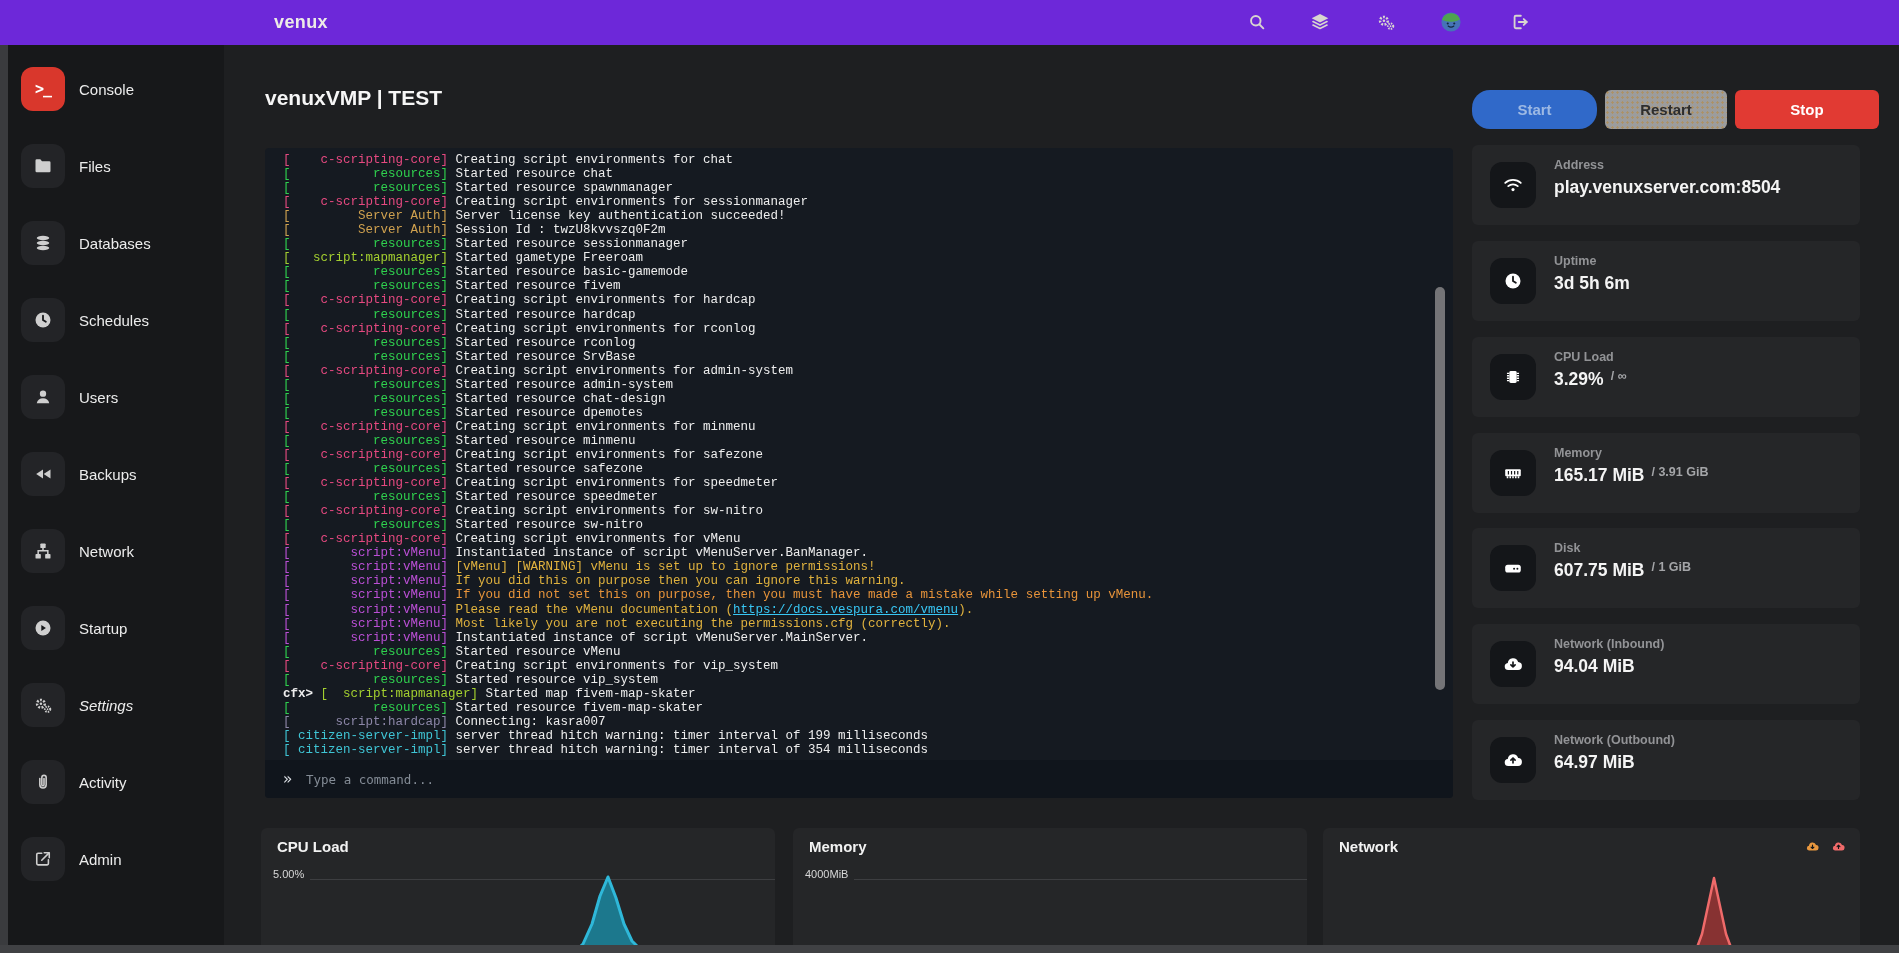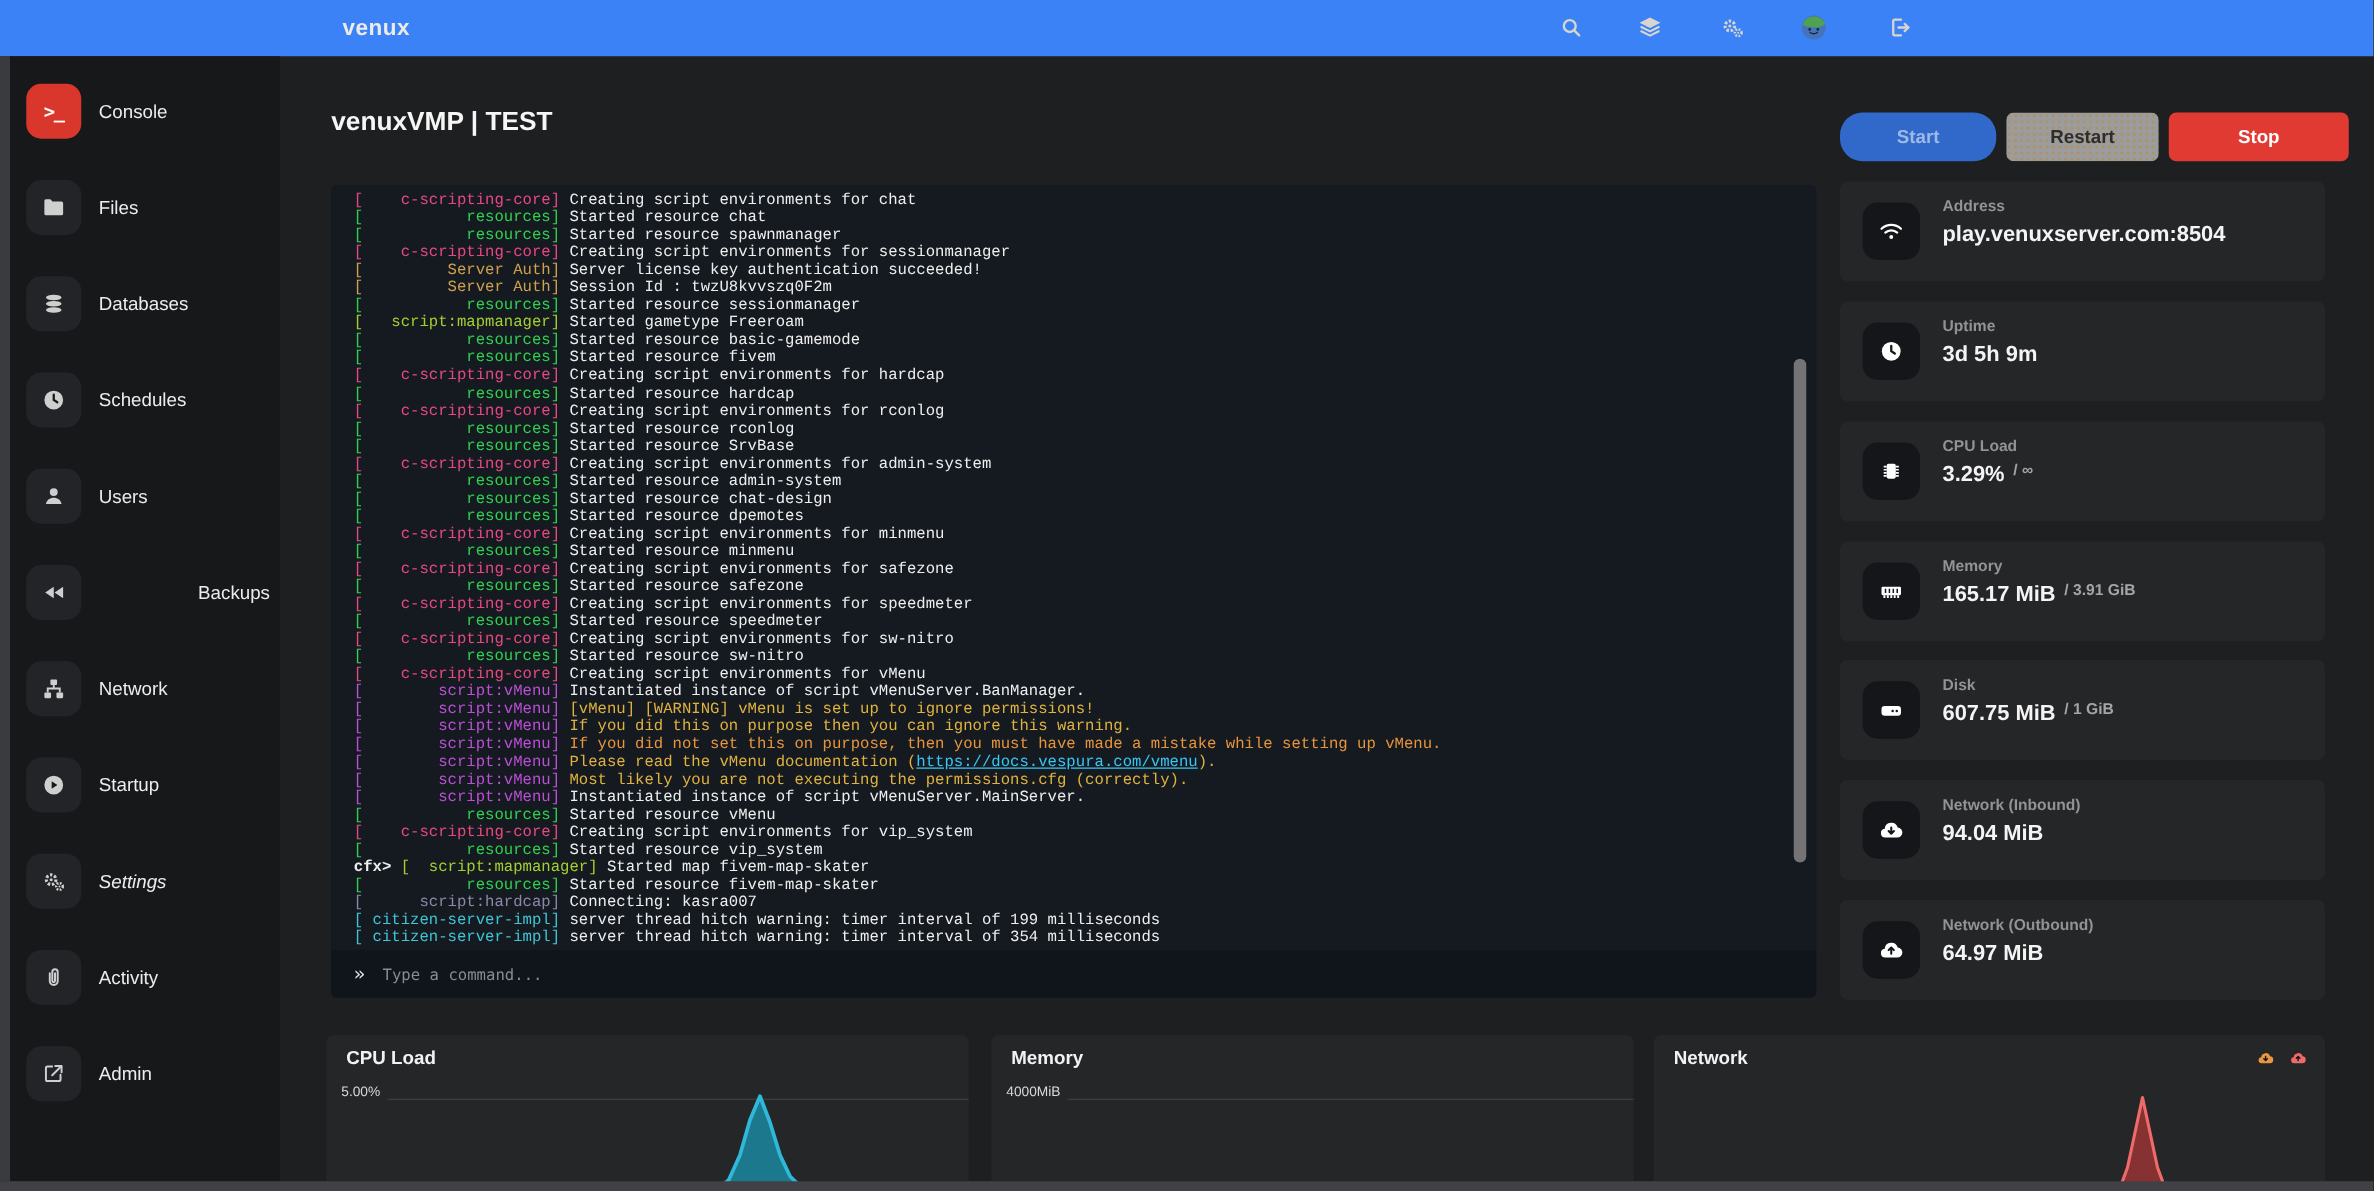--- a/index.html
+++ b/index.html
@@ -1,19 +1,19 @@
 <!DOCTYPE html>
 <html style="--console-red: #d9372c; --start-blue: #3069c9; --restart-gray: #9c9c9c; --stop-red: #e13a33; --tag-pink: #e64980; --tag-green: #2fd14e; --tag-gold: #cfa14f; --tag-lime: #a3cf2f; --tag-purple: #bb4fd6; --tag-slate: #8d87a8; --tag-cyan: #3fc5d5; --msg-white: #eeeeee; --msg-yellow: #e0b23e; --msg-orange: #e8943a; --msg-link: #38c6f4;"><head>
 <meta charset="utf-8">
 <style>
   html,body{margin:0;padding:0;background:#1e1f21;}
   .page{position:relative;width:1899px;height:953px;background:#1e1f21;overflow:hidden;
         font-family:"Liberation Sans",sans-serif;}
   
-  .topbar{position:absolute;left:0;top:0;width:1899px;height:45px;background:#3b82f6;}
+  .topbar{position:absolute;left:0;top:0;width:1899px;height:45px;background:#6d28d9;}
   .brand{position:absolute;left:274px;top:0;height:45px;display:flex;align-items:center;
          font-weight:bold;font-size:18px;color:#edebe7;letter-spacing:.4px;}
   .tb-icon{position:absolute;top:22px;transform:translate(-50%,-50%);color:#d8d5cf;
            display:flex;align-items:center;justify-content:center;cursor:pointer;}
   
   .vstrip{position:absolute;left:0;top:45px;width:8px;height:900px;background:#3a3b3e;z-index:30;}
   .hstrip{position:absolute;left:0;top:945px;width:1899px;height:8px;background:#404144;z-index:30;}
   
   .sidebar{position:absolute;left:8px;top:45px;width:216px;height:900px;background:#17181a;}
   .side-item{position:absolute;left:13px;width:195px;height:44px;display:flex;align-items:center;
@@ -162,21 +162,21 @@
         <div class="side-tile">
           <span class="ic">
             <svg width="20" height="20" viewBox="0 0 24 24" fill="currentColor">
               <circle cx="12" cy="8" r="3.8"></circle>
               <path d="M4.5 19.5c.8-4 3.8-6 7.5-6s6.7 2 7.5 6z"></path>
             </svg>
           </span>
         </div>
         <span class="side-label">Users</span>
       </div>
-      <div class="side-item" style="top: 407px; justify-content: space-between;">
+      <div class="side-item" style="top: 407px;">
         <div class="side-tile">
           <span class="ic">
             <svg width="20" height="20" viewBox="0 0 24 24" fill="currentColor">
               <path d="M12 6.5v11L3.8 12z"></path>
               <path d="M21 6.5v11L12.8 12z"></path>
             </svg>
           </span>
         </div>
         <span class="side-label">Backups</span>
       </div>
@@ -275,21 +275,21 @@
         <div class="stat-tile">
           <span class="ic">
             <svg width="20" height="20" viewBox="0 0 24 24">
               <circle cx="12" cy="12" r="9" fill="currentColor"></circle>
               <path d="M12 6.8V12l3.4 2.2" stroke="#17181a" stroke-width="2.2" fill="none" stroke-linecap="round"></path>
             </svg>
           </span>
         </div>
         <div class="stat-label">Uptime</div>
         <div class="stat-value">
-          <span class="val">3d 5h 9m</span>
+          <span class="val">3d 5h 6m</span>
         </div>
       </div>
       <div class="stat-card" style="top: 337px;">
         <div class="stat-tile">
           <span class="ic">
             <svg width="22" height="22" viewBox="0 0 24 24">
               <rect x="8" y="5.5" width="8" height="13" rx="1.6" fill="currentColor"></rect>
               <path d="M8 8H5.4M8 10.7H5.4M8 13.4H5.4M8 16H5.4M16 8h2.6M16 10.7h2.6M16 13.4h2.6M16 16h2.6" stroke="currentColor" stroke-width="1.5"></path>
             </svg>
           </span>

